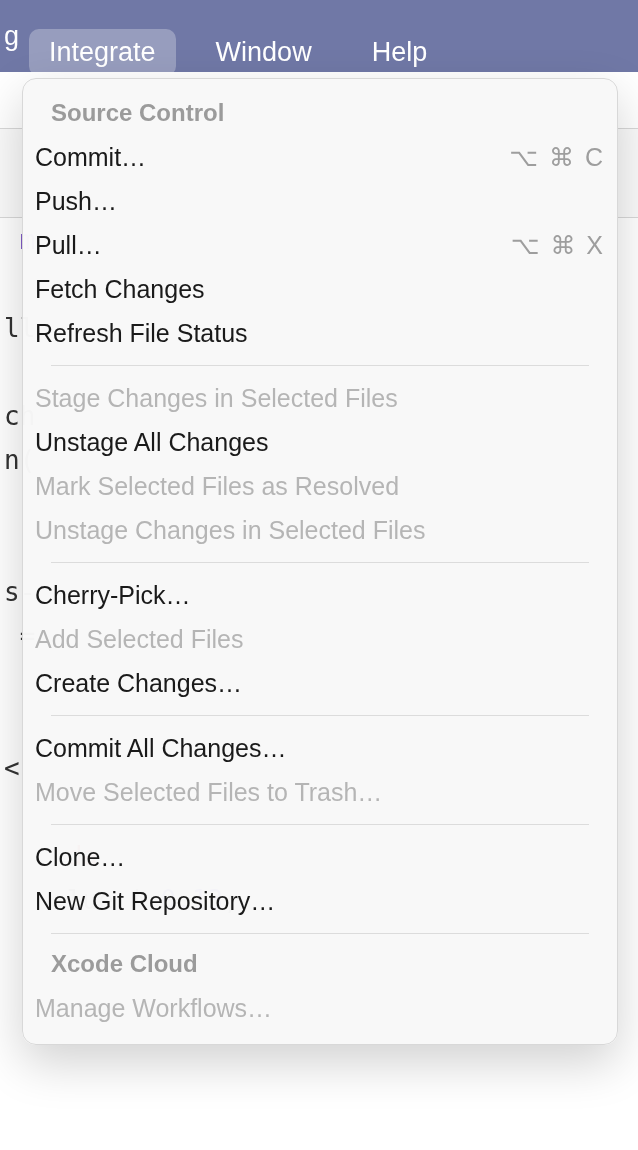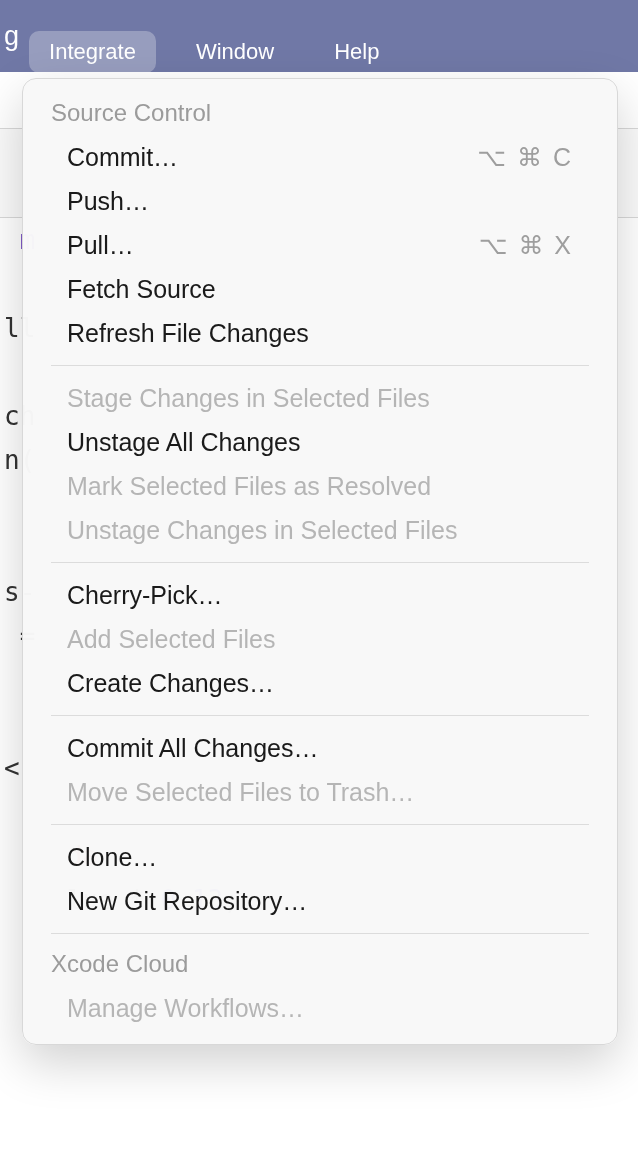--- a/index.html
+++ b/index.html
@@ -19,21 +19,21 @@
     gap: 0;
   }
   .menubar-frag {
     color: #fff;
     font-size: 27px;
     font-weight: 500;
     padding: 8px 10px 8px 4px;
   }
   .menubar-item {
     color: #fff;
-    font-size: 22px;
+    font-size: 27px;
     font-weight: 500;
     padding: 8px 20px;
     border-radius: 10px;
     cursor: default;
     margin-top: 32px;
   }
   .menubar-item.selected {
     background: rgba(255,255,255,0.28);
   }
   .menubar-spacer { width: 20px; }
@@ -76,28 +76,28 @@
     background: rgba(248,248,248,0.98);
     border: 1px solid #d8d8d8;
     border-radius: 14px;
     box-shadow: 0 18px 48px rgba(0,0,0,0.18);
     padding: 14px 0 14px 0;
     z-index: 10;
   }
   .section-header {
     color: #9b9b9b;
     font-size: 24px;
-    font-weight: 400;
+    font-weight: 700;
     padding: 6px 28px 8px 28px;
   }
   .menu-item {
     display: flex;
     align-items: center;
     justify-content: space-between;
-    padding: 6px 44px;
+    padding: 6px 12px;
     font-size: 25px;
     font-weight: 400;
     color: #1a1a1a;
     line-height: 32px;
     cursor: default;
   }
   .menu-item.disabled {
     color: #b5b5b5;
   }
   .shortcut {
@@ -158,24 +158,24 @@
   </div>
   <div class="menu-item">
     <span>Push…</span>
     <span class="shortcut"></span>
   </div>
   <div class="menu-item">
     <span>Pull…</span>
     <span class="shortcut">⌥ ⌘ X</span>
   </div>
   <div class="menu-item">
-    <span>Fetch Source</span>
-  </div>
-  <div class="menu-item">
-    <span>Refresh File Changes</span>
+    <span>Fetch Changes</span>
+  </div>
+  <div class="menu-item">
+    <span>Refresh File Status</span>
   </div>
 
   <div class="sep"></div>
 
   <div class="menu-item disabled">
     <span>Stage Changes in Selected Files</span>
   </div>
   <div class="menu-item">
     <span>Unstage All Changes</span>
   </div>

